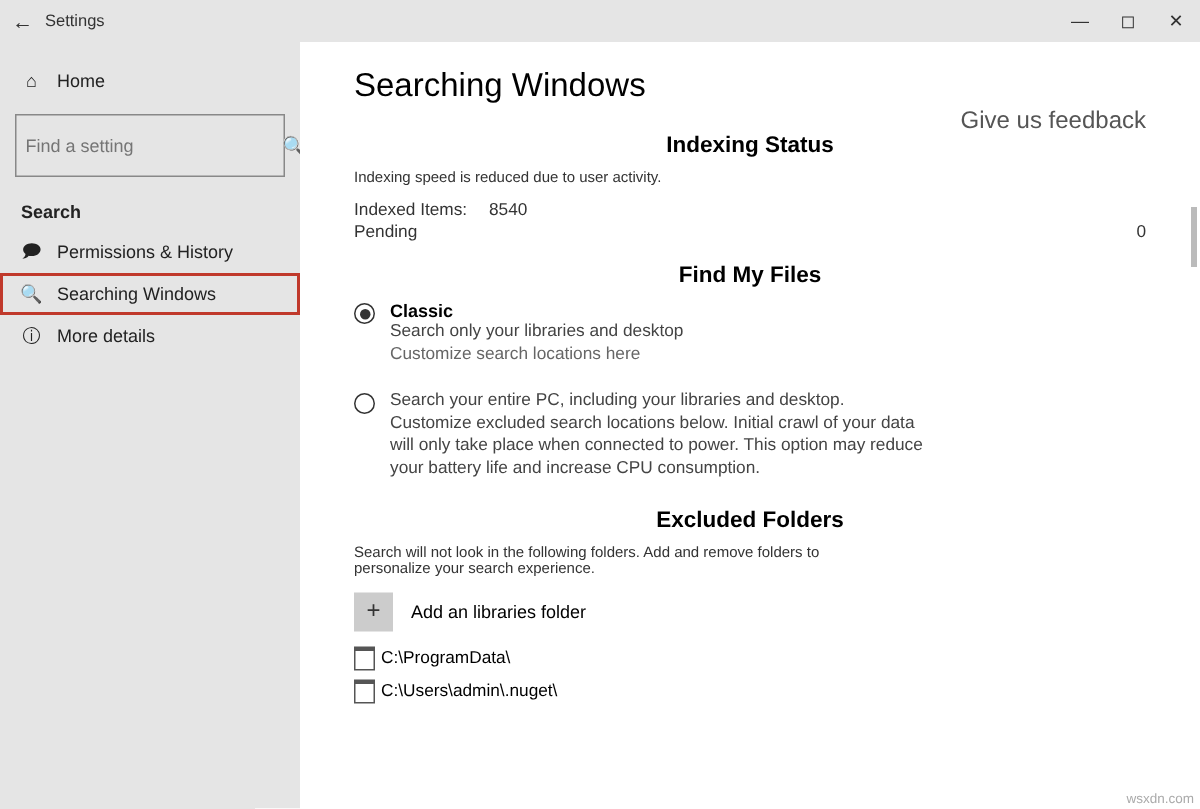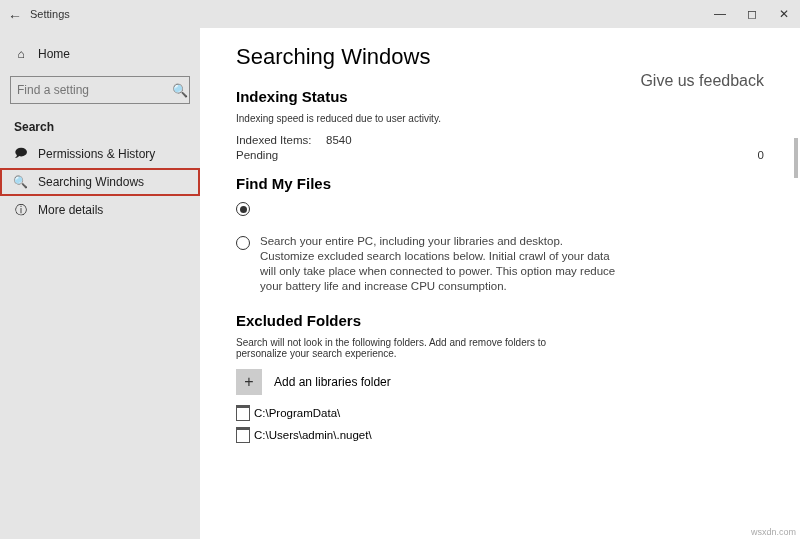--- a/index.html
+++ b/index.html
@@ -6,29 +6,29 @@
   body { width: 800px; height: 539px; background: #fff; overflow: hidden; position: relative; font-size: 12px; color: #000; }
   .titlebar { height: 28px; display: flex; align-items: center; background: #e5e5e5; }
   .titlebar .back { width: 30px; display: flex; justify-content: center; align-items: center; font-size: 14px; color: #333; }
   .titlebar .title { font-size: 11px; color: #333; text-align: right; }
   .winbtns { position: absolute; top: 0; right: 0; display: flex; }
   .winbtn { width: 32px; height: 28px; display: flex; align-items: center; justify-content: center; font-size: 12px; color: #333; }
   .container { display: flex; height: calc(539px - 28px); }
   .sidebar { width: 200px; background: #e5e5e5; padding-top: 12px; }
   .nav-item { display: flex; align-items: center; gap: 10px; padding: 7px 14px; font-size: 12px; color: #222; cursor: default; }
   .nav-item .icon { width: 14px; height: 14px; display: inline-flex; align-items: center; justify-content: center; font-size: 12px; }
-  .searchbox { margin: 8px 10px 14px 10px; border: 1px solid #888; height: 28px; display: flex; align-items: center; padding: 0 6px; background: #e5e5e5; }
+  .searchbox { margin: 8px 10px 14px 10px; border: 1px solid #888; height: 42px; display: flex; align-items: center; padding: 0 6px; background: #e5e5e5; gap: 16px; }
   .searchbox input { flex: 1; border: none; background: transparent; outline: none; font-size: 12px; color: #555; }
   .searchbox .sicon { font-size: 13px; color: #555; }
   .section-label { padding: 2px 14px 6px 14px; font-size: 12px; font-weight: 600; color: #222; }
   .selected { border: 2px solid #c0392b; padding: 5px 12px; }
   .main { flex: 1; position: relative; background: #fff; overflow-y: auto; padding: 16px 36px 10px 36px; }
   .feedback { position: absolute; top: 44px; right: 36px; font-size: 16px; color: #555; }
   h1 { font-size: 22px; font-weight: 400; margin-bottom: 18px; }
-  h2 { font-size: 15px; font-weight: 600; margin: 12px 0 8px 0; }
+  h2 { font-size: 15px; font-weight: 600; margin: 12px 0 8px 0; text-align: center; }
   .bodytext { font-size: 10px; color: #333; margin-bottom: 10px; }
   .stat-row { display: flex; font-size: 11.5px; margin-bottom: 3px; }
   .stat-row .k { width: 90px; color: #333; }
   .stat-row .v { color: #333; }
   .radio-row { display: flex; align-items: flex-start; gap: 10px; margin: 6px 0 18px 0; }
   .radio { width: 14px; height: 14px; border: 1.5px solid #333; border-radius: 50%; margin-top: 2px; flex-shrink: 0; display: flex; align-items: center; justify-content: center; }
   .radio.checked::after { content: ""; width: 7px; height: 7px; background: #333; border-radius: 50%; }
   .opt-title { font-weight: 600; font-size: 12px; }
   .opt-desc { font-size: 11.5px; color: #444; max-width: 360px; line-height: 1.3; }
   .opt-link { font-size: 11.5px; color: #666; margin-top: 1px; }
@@ -90,20 +90,25 @@
     </div>
     <div class="stat-row" style="margin-bottom:14px;justify-content:space-between;">
       <div class="k">Pending</div>
       <div class="v">0</div>
     </div>
 
     <h2>Find My Files</h2>
 
     <div class="radio-row">
       <div class="radio checked"></div>
+      <div>
+        <div class="opt-title">Classic</div>
+        <div class="opt-desc">Search only your libraries and desktop</div>
+        <div class="opt-link">Customize search locations here</div>
+      </div>
     </div>
 
     <div class="radio-row">
       <div class="radio"></div>
       <div>
         <div class="opt-desc">Search your entire PC, including your libraries and desktop. Customize excluded search locations below. Initial crawl of your data will only take place when connected to power. This option may reduce your battery life and increase CPU consumption.</div>
       </div>
     </div>
 
     <h2>Excluded Folders</h2>

